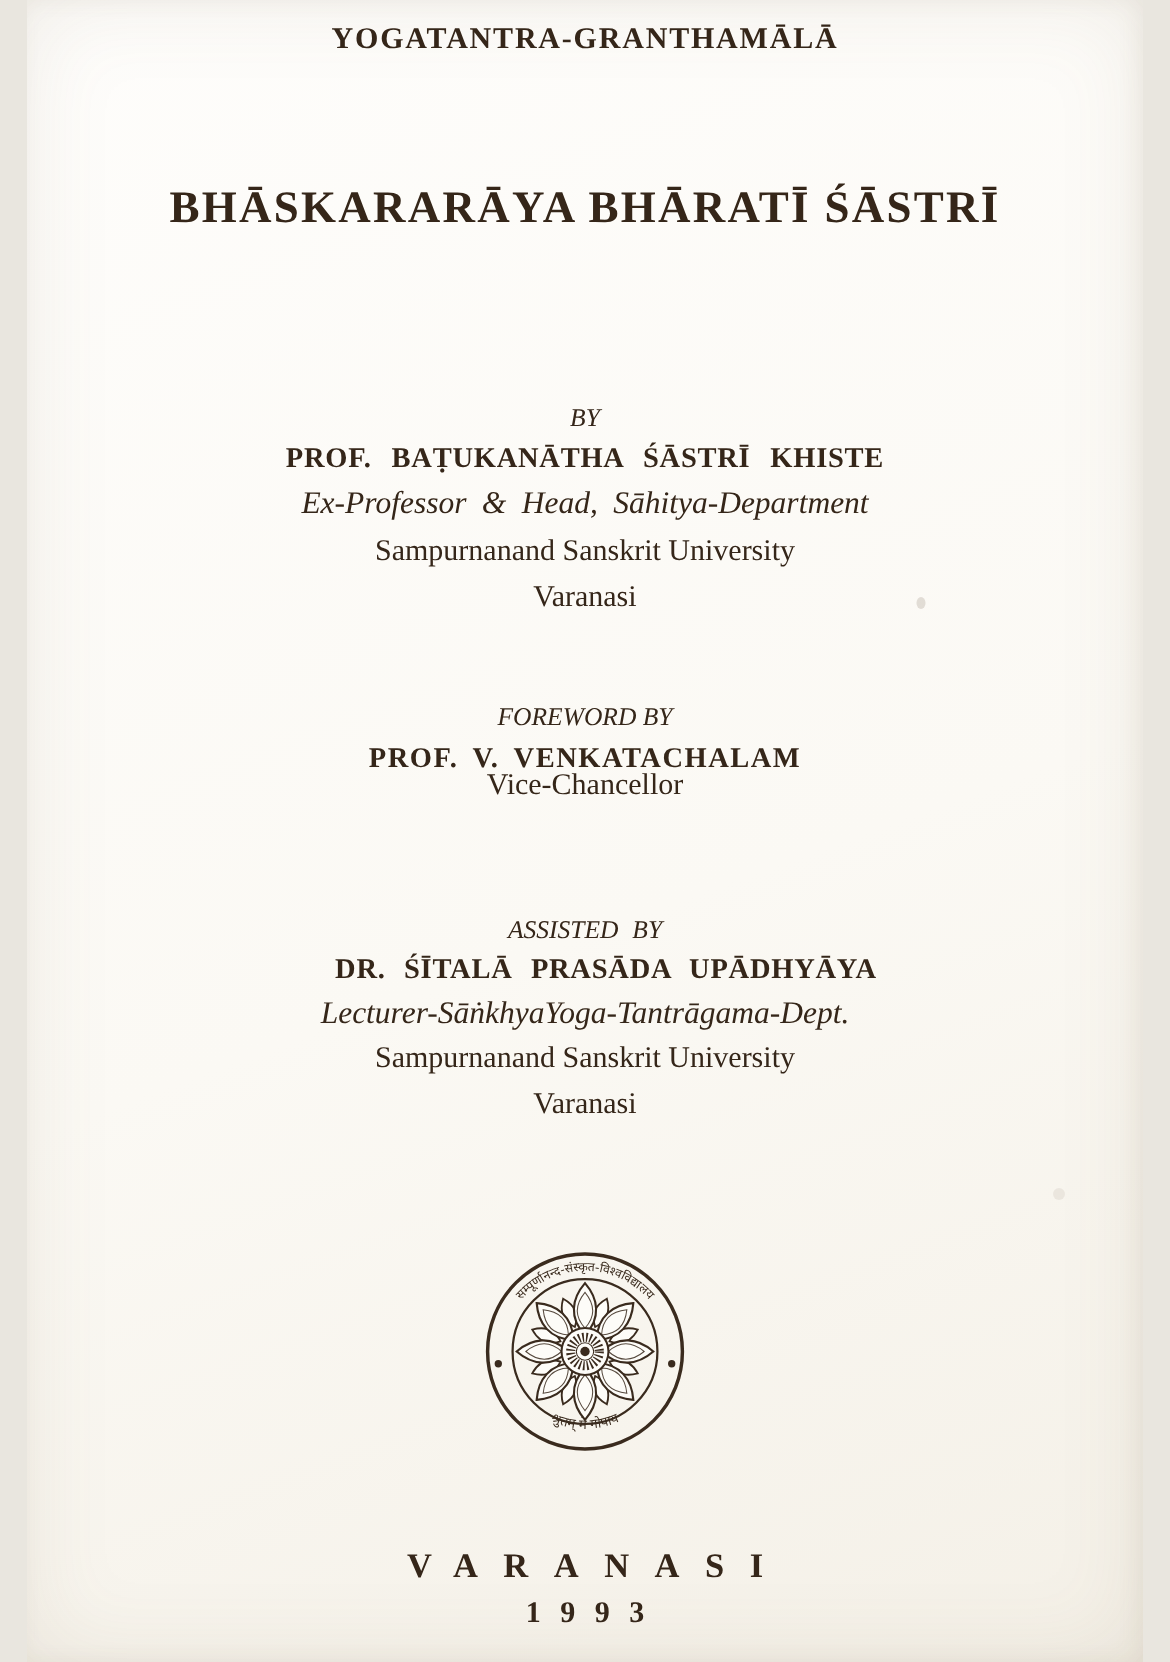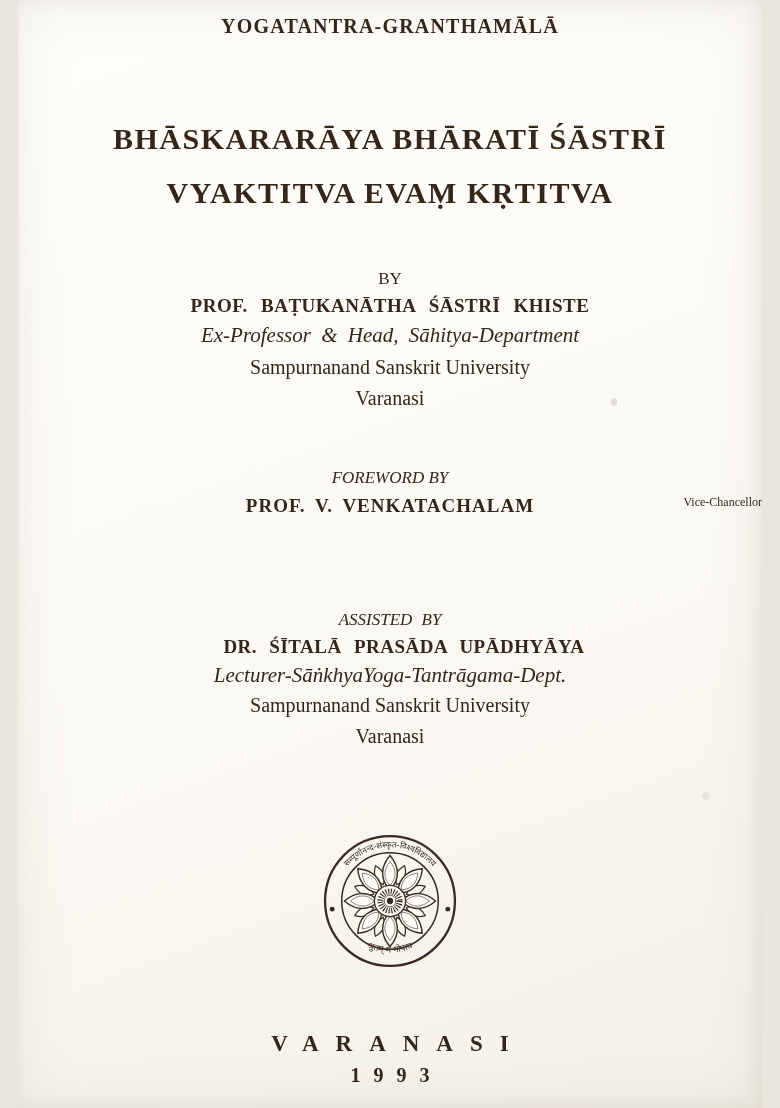--- a/index.html
+++ b/index.html
@@ -11,28 +11,28 @@
     box-shadow:inset 0 0 60px rgba(120,100,70,.10), inset -4px 0 14px rgba(120,100,70,.08);
     overflow:hidden;
     font-family:"Liberation Serif","DejaVu Serif",serif;
     color:#352619;
   }
   .line{position:absolute;left:0;right:0;text-align:center;white-space:nowrap;}
   .series   {top:15px;  font-size:20px; font-weight:bold; letter-spacing:1.2px;}
   .volume   {top:49px;  font-size:23px; font-weight:bold; letter-spacing:1px;}
   .title1   {top:122px; font-size:30px; font-weight:bold; letter-spacing:1.5px;}
   .title2   {top:176px; font-size:30px; font-weight:bold; letter-spacing:1.5px;}
-  .by-label {top:269px; font-size:17px; }
+  .by-label {top:269px; font-size:17px; font-style:italic;}
   .auth-name{top:295px; font-size:19px; font-weight:bold; word-spacing:8px; letter-spacing:.5px;}
   .auth-role{top:323px; font-size:21px; font-style:italic; word-spacing:5px;}
   .univ1    {top:356px; font-size:20px;}
   .city1    {top:387px; font-size:20px;}
   .fw-label {top:468px; font-size:17px; font-style:italic;}
   .fw-name  {top:495px; font-size:19px; font-weight:bold; letter-spacing:1px; word-spacing:4px;}
-  .fw-role  {top:495px; font-size:12px;text-align:right;}
+  .fw-role  {top:512px; font-size:20px;}
   .as-label {top:610px; font-size:17px; font-style:italic; word-spacing:5px;}
   .as-name  {top:636px; font-size:19px; font-weight:bold; word-spacing:7px; letter-spacing:.5px;padding-left:28px;}
   .as-role  {top:663px; font-size:21px; font-style:italic;}
   .univ2    {top:694px; font-size:20px;}
   .city2    {top:725px; font-size:20px;}
   .imprint-city{top:1031px; font-size:23px; font-weight:bold; letter-spacing:17px; text-indent:17px;}
   .imprint-year{top:1064px; font-size:20px; font-weight:bold; letter-spacing:13px; text-indent:13px;}
   .seal-wrap{position:absolute; top:833px; left:50%; transform:translateX(-50%); width:136px; height:136px;}
   .seal-wrap svg{display:block;width:100%;height:100%;}
   .seal-ink{stroke:#3a2b1e;}
@@ -40,21 +40,20 @@
   .speck{position:absolute; background:rgba(110,90,70,.18); border-radius:50%;}
 </style>
 </head>
 <body>
 
 <div class="page">
 
   <div class="line series">YOGATANTRA-GRANTHAMĀLĀ</div>
 
   <div class="line title1">BHĀSKARARĀYA BHĀRATĪ ŚĀSTRĪ</div>
-  <div class="line title2">VYAKTITVA EVAṂ KṚTITVA</div>
 
   <div class="line by-label">BY</div>
   <div class="line auth-name">PROF. BAṬUKANĀTHA ŚĀSTRĪ KHISTE</div>
   <div class="line auth-role">Ex-Professor &amp; Head, Sāhitya-Department</div>
   <div class="line univ1">Sampurnanand Sanskrit University</div>
   <div class="line city1">Varanasi</div>
 
   <div class="line fw-label">FOREWORD BY</div>
   <div class="line fw-name">PROF. V. VENKATACHALAM</div>
   <div class="line fw-role">Vice-Chancellor</div>

